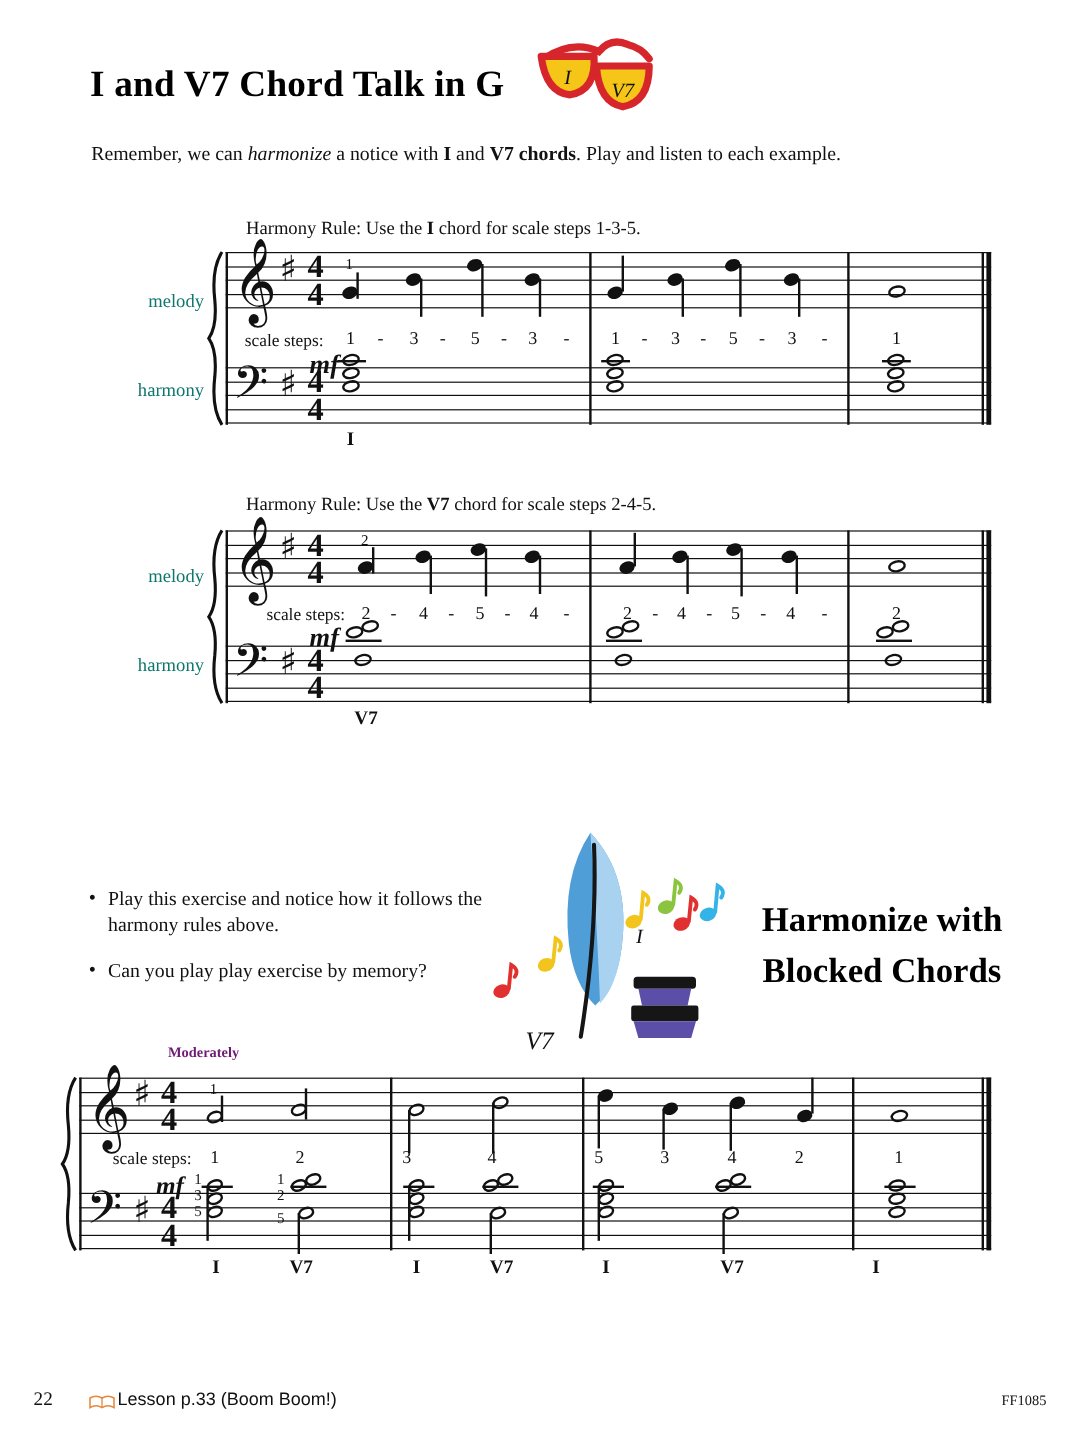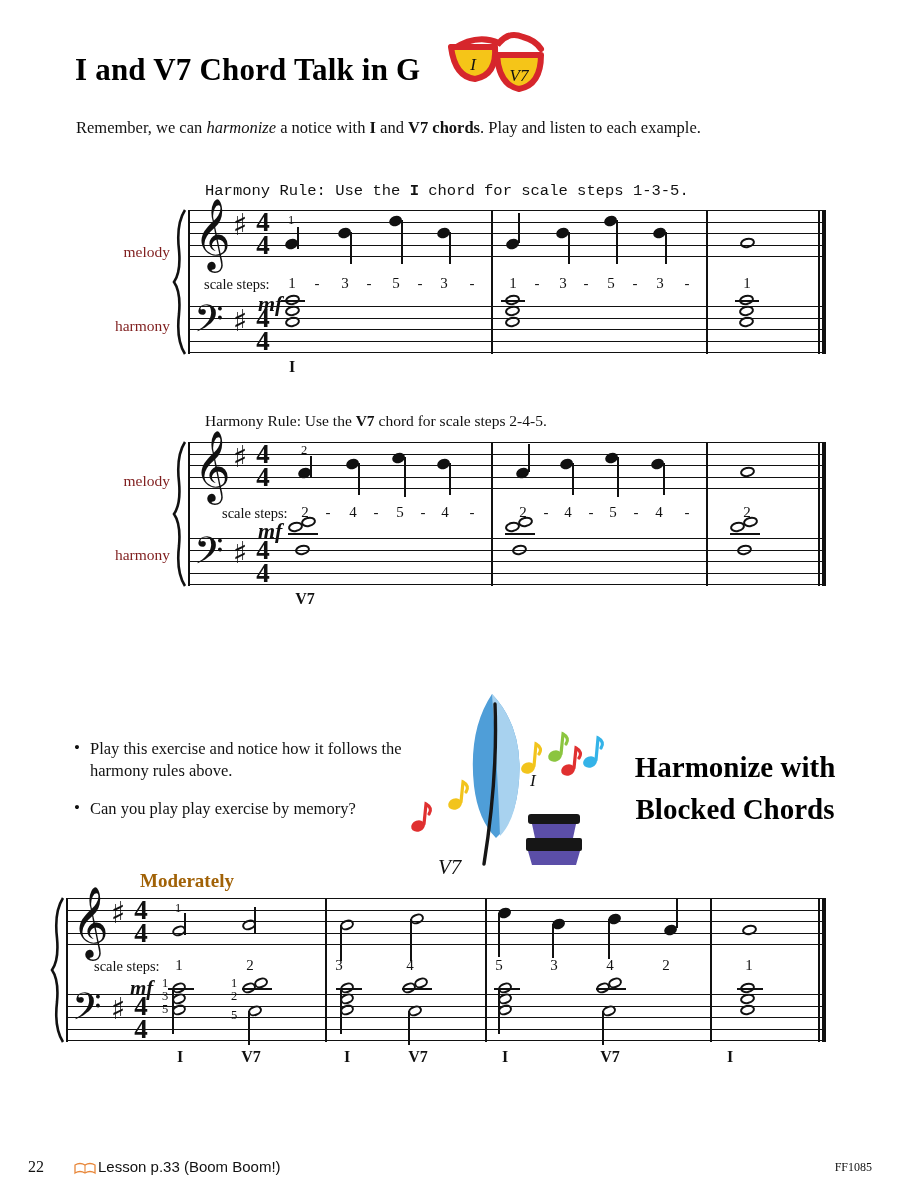--- a/index.html
+++ b/index.html
@@ -24,40 +24,40 @@
   .intro i{font-style:italic;}
   .intro b{font-weight:bold;}
 
   
   .sysWrap{position:absolute;}
   .ruleLine{
     position:absolute;font-size:15.5px;color:#111;white-space:nowrap;
   }
   .ruleLine b{font-weight:bold;}
   .sideLabel{
-    position:absolute;color:#7f1d1d;font-size:15.5px;white-space:nowrap;
+    position:absolute;color:#0f766e;font-size:15.5px;white-space:nowrap;
     text-align:right;
   }
   .staff{position:absolute;}
   .staff .ln{position:absolute;left:0;height:1.4px;background:#111;width:100%;}
   .barline{position:absolute;width:1.6px;background:#111;}
   .thickbar{position:absolute;width:4px;background:#111;}
   .brace{position:absolute;font-size:0;}
   .clefT{position:absolute;font-family:"DejaVu Sans",sans-serif;line-height:1;color:#111;}
   .clefB{position:absolute;font-family:"DejaVu Sans",sans-serif;line-height:1;color:#111;}
   .sharp{position:absolute;font-family:"DejaVu Sans",sans-serif;color:#111;line-height:1;}
   .timesig{position:absolute;text-align:center;font-family:"Liberation Serif",serif;font-weight:bold;color:#111;line-height:.84;}
   .timesig span{display:block;}
   .dyn{position:absolute;font-family:"Liberation Serif",serif;font-style:italic;font-weight:bold;color:#111;}
   .stepsLbl{position:absolute;font-size:14.5px;color:#111;white-space:nowrap;}
   .stepNum{position:absolute;font-size:15px;color:#111;text-align:center;width:18px;}
   .dash{position:absolute;font-size:15px;color:#111;text-align:center;width:12px;}
   .chordRoman{position:absolute;font-weight:bold;font-size:16px;color:#111;text-align:center;width:40px;}
   .fingerNum{position:absolute;font-size:12.5px;color:#111;text-align:center;width:12px;}
-  .tempoTxt{position:absolute;font-weight:bold;font-size:19px;color:#a16207;}
+  .tempoTxt{position:absolute;font-weight:bold;font-size:12px;color:#701a75;}
 
   
   .nh{position:absolute;}
   .nh.filled{
     width:13px;height:9.6px;background:#111;border-radius:50%;
     transform:rotate(-21deg);
   }
   .nh.whole{
     width:14.5px;height:10px;border:2.3px solid #111;border-radius:50%;
     transform:rotate(-12deg);box-sizing:border-box;
@@ -111,21 +111,21 @@
     <text x="26" y="43" font-family="Liberation Serif, serif" font-style="italic" font-size="17" text-anchor="middle" fill="#111">I</text>
     <text x="72" y="54" font-family="Liberation Serif, serif" font-style="italic" font-size="17" text-anchor="middle" fill="#111">V7</text>
   </svg>
 
   <div class="intro">
     <span>Remember, we can </span><i>harmonize</i><span> a notice with </span><b>I</b><span> and </span><b>V7 chords</b><span>. Play and listen to each example.</span>
   </div>
 
   <div class="sysWrap" style="left:0;top:0;width:900px;height:0;">
 
-    <div class="ruleLine" style="left:205px;top:182px;font-family:Liberation Mono, monospace;">
+    <div class="ruleLine" style="left:205px;top:182px;">
       <span>Harmony Rule: Use the </span><b>I</b><span> chord for scale steps 1-3-5.</span>
     </div>
 
     <div class="sideLabel" style="left:90px;top:243px;width:80px;">melody</div>
     <div class="sideLabel" style="left:90px;top:317px;width:80px;">harmony</div>
 
     <svg class="brace" style="left:172px;top:208px;width:16px;height:148px;" viewBox="0 0 16 148">
       <path d="M13 2 Q4 16 7 42 Q9 64 2 74 Q9 84 7 106 Q4 132 13 146" fill="none" stroke="#111" stroke-width="2.6"></path>
     </svg>
 

